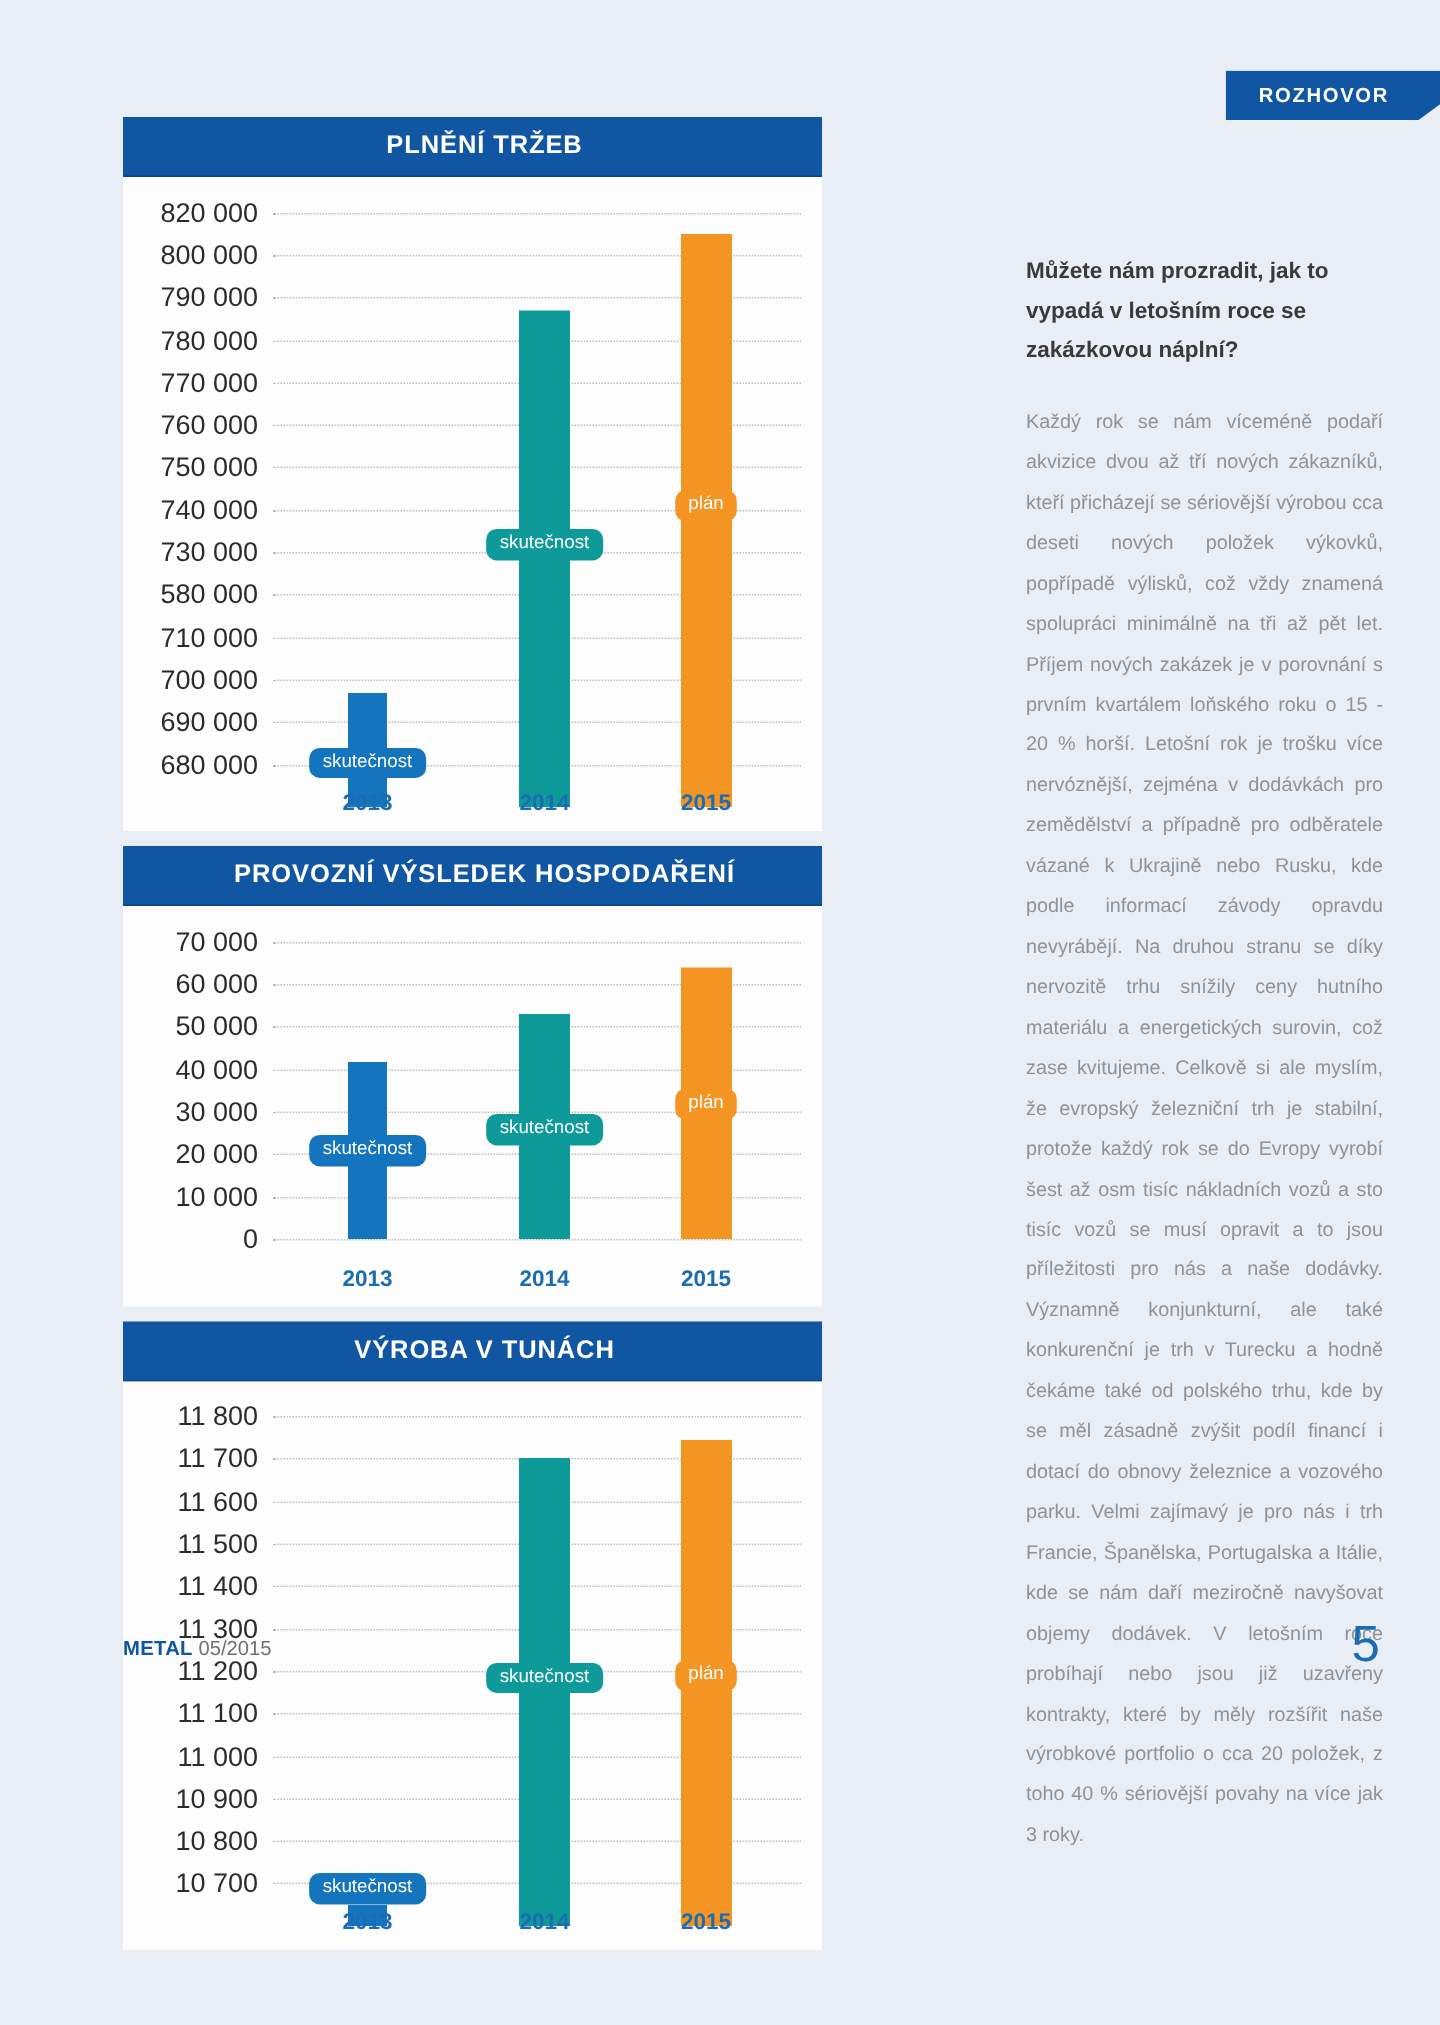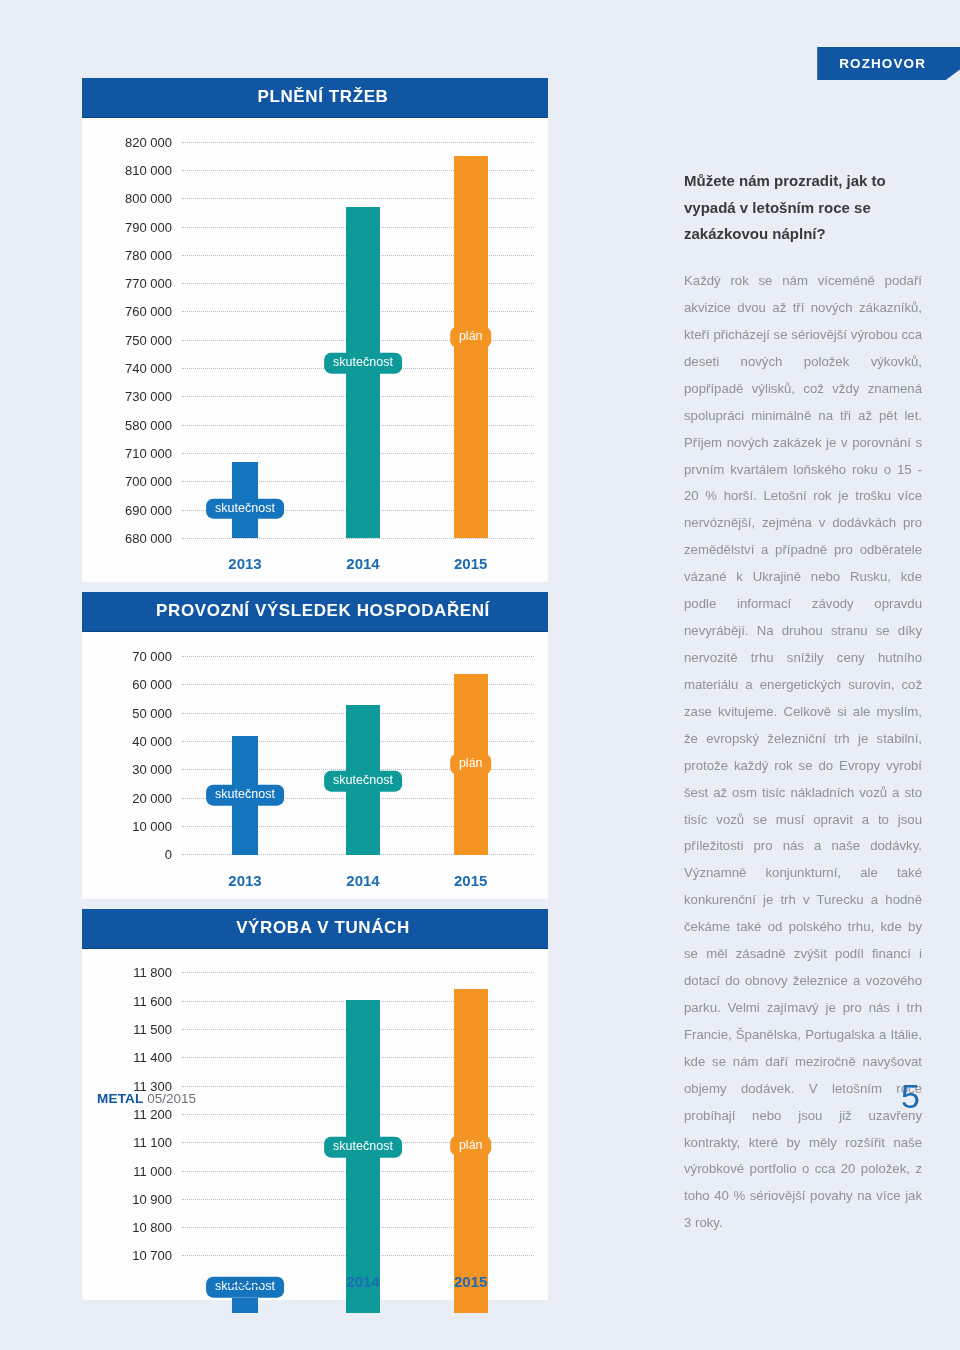--- a/index.html
+++ b/index.html
@@ -38,21 +38,21 @@
   .grid-row {
     position: relative;
     display: flex;
     align-items: center;
     height: 28.3px;
   }
   .grid-label {
     width: 86px;
     text-align: right;
     padding-right: 10px;
-    font-size: 13px;
+    font-size: 18px;
     color: #2b2b2b;
     white-space: nowrap;
     flex: 0 0 86px;
   }
   .grid-line {
     flex: 1 1 auto;
     height: 0;
     border-top: 1.5px dotted #b9bcc2;
   }
 
@@ -127,21 +127,21 @@
   .article p {
     font-size: 13.2px;
     color: #8e9299;
     line-height: 2.04;
     text-align: justify;
     hyphens: none;
   }
 
   
   .footer { position: absolute; left: 82px; right: 40px; bottom: 24px; height: 30px; }
-  .footer-left { position: absolute; left: 15px; bottom: 0; font-size: 13.5px; }
+  .footer-left { position: absolute; left: 0; bottom: 0; font-size: 13.5px; }
   .footer-left .brand { font-weight: bold; color: #1056a3; letter-spacing: .2px; }
   .footer-left .issue { color: #6d7177; }
   .footer-right {
     position: absolute; right: 0; bottom: -10px;
     font-size: 34px; color: #1b6cb3; font-weight: normal;
   }
 </style>
 </head>
 <body>
 
@@ -150,24 +150,20 @@
   <div class="badge">ROZHOVOR</div>
 
   <div class="charts">
     <div id="charts-host">
         <div class="chart-block">
           <div class="chart-title">PLNĚNÍ TRŽEB</div>
           <div class="chart-body">
             <div class="grid-area">
               <div class="grid-row">
                 <div class="grid-label">820 000</div>
-                <div class="grid-line"></div>
-              </div>
-              <div class="grid-row">
-                <div class="grid-label">810 000</div>
                 <div class="grid-line"></div>
               </div>
               <div class="grid-row">
                 <div class="grid-label">800 000</div>
                 <div class="grid-line"></div>
               </div>
               <div class="grid-row">
                 <div class="grid-label">790 000</div>
                 <div class="grid-line"></div>
               </div>
@@ -287,20 +283,24 @@
         <div class="gap"></div>
         <div class="chart-block">
           <div class="chart-title">VÝROBA V TUNÁCH</div>
           <div class="chart-body">
             <div class="grid-area">
               <div class="grid-row">
                 <div class="grid-label">11 800</div>
                 <div class="grid-line"></div>
               </div>
               <div class="grid-row">
+                <div class="grid-label">11 700</div>
+                <div class="grid-line"></div>
+              </div>
+              <div class="grid-row">
                 <div class="grid-label">11 600</div>
                 <div class="grid-line"></div>
               </div>
               <div class="grid-row">
                 <div class="grid-label">11 500</div>
                 <div class="grid-line"></div>
               </div>
               <div class="grid-row">
                 <div class="grid-label">11 400</div>
                 <div class="grid-line"></div>

